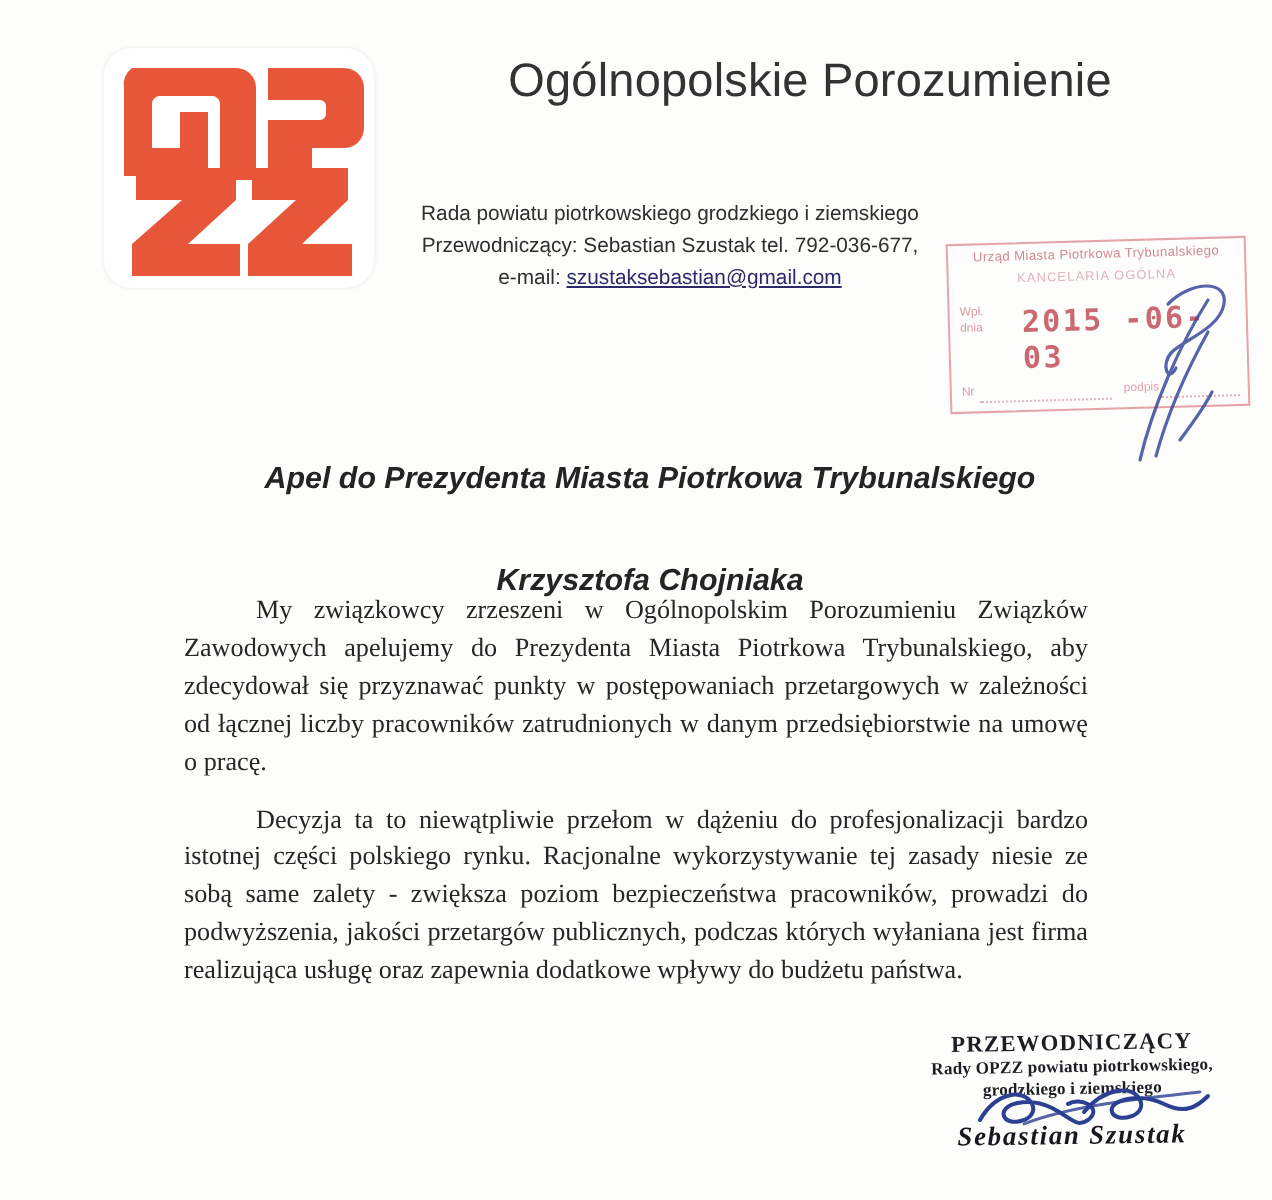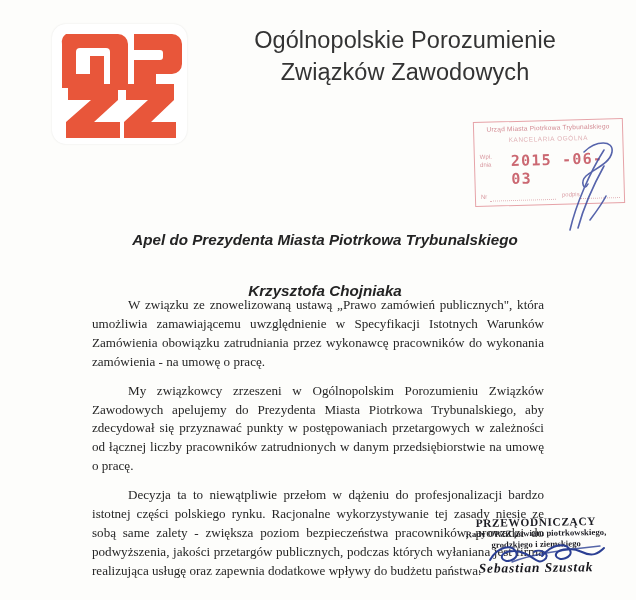--- a/index.html
+++ b/index.html
@@ -276,23 +276,30 @@
 
           <path d="M16 60 h50 v16 l-24 22 h26 v16 h-54 v-16 l25 -22 h-23 z"></path>
 
           <path d="M74 60 h48 v16 l-23 22 h25 v16 h-52 v-16 l24 -22 h-22 z"></path>
         </g>
       </svg>
     </div>
 
     <div class="org-title">
       <span class="ln1">Ogólnopolskie Porozumienie</span>
-      <span class="ln2">Związków Zawodowych</span>
-    </div>
-
+    </div>
+
+    <div class="contact">
+      <span class="line">Rada powiatu piotrkowskiego grodzkiego i ziemskiego</span>
+      <span class="line">Przewodniczący: Sebastian Szustak tel. 792-036-677,</span>
+      <span class="line">
+        <span>e-mail:</span>
+        <span class="mail-link">szustaksebastian@gmail.com</span>
+      </span>
+    </div>
 
     <div class="office-stamp">
       <span class="st-l1">Urząd Miasta Piotrkowa Trybunalskiego</span>
       <span class="st-l2">KANCELARIA OGÓLNA</span>
       <span class="st-wpl"><span>Wpł.</span><br><span>dnia</span></span>
       <span class="st-date">2015 -06- 03</span>
       <span class="st-nr">Nr</span>
       <span class="st-rule-a"></span>
       <span class="st-podpis">podpis</span>
       <span class="st-rule-b"></span>
@@ -307,21 +314,20 @@
       </g>
     </svg>
   </div>
 
   <div class="doc-title">
     <span class="ln1">Apel do Prezydenta Miasta Piotrkowa Trybunalskiego</span>
     <span class="ln2">Krzysztofa Chojniaka</span>
   </div>
 
   <div class="body-text">
-    <p>W związku ze znowelizowaną ustawą „Prawo zamówień publicznych", która umożliwia zamawiającemu uwzględnienie w Specyfikacji Istotnych Warunków Zamówienia obowiązku zatrudniania przez wykonawcę pracowników do wykonania zamówienia - na umowę o pracę.</p>
     <p>My związkowcy zrzeszeni w Ogólnopolskim Porozumieniu Związków Zawodowych apelujemy do Prezydenta Miasta Piotrkowa Trybunalskiego, aby zdecydował się przyznawać punkty w postępowaniach przetargowych w zależności od łącznej liczby pracowników zatrudnionych w danym przedsiębiorstwie na umowę o pracę.</p>
     <p>Decyzja ta to niewątpliwie przełom w dążeniu do profesjonalizacji bardzo istotnej części polskiego rynku. Racjonalne wykorzystywanie tej zasady niesie ze sobą same zalety - zwiększa poziom bezpieczeństwa pracowników, prowadzi do podwyższenia, jakości przetargów publicznych, podczas których wyłaniana jest firma realizująca usługę oraz zapewnia dodatkowe wpływy do budżetu państwa.</p>
   </div>
 
   <div class="chair-block">
     <div class="chair-stamp">
       <span class="cs-1">PRZEWODNICZĄCY</span>
       <span class="cs-2">Rady OPZZ powiatu piotrkowskiego,</span>
       <span class="cs-3">grodzkiego i ziemskiego</span>
     </div>

